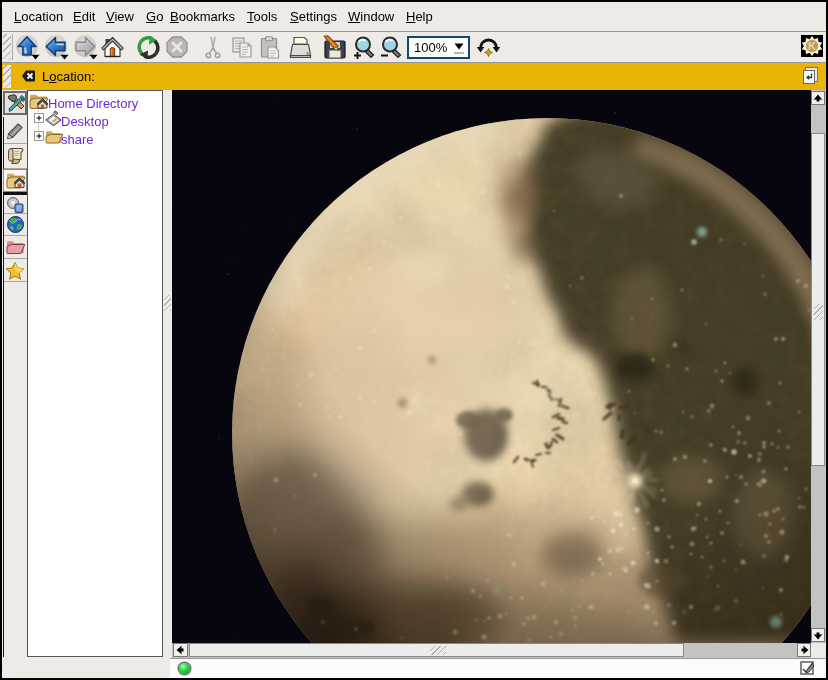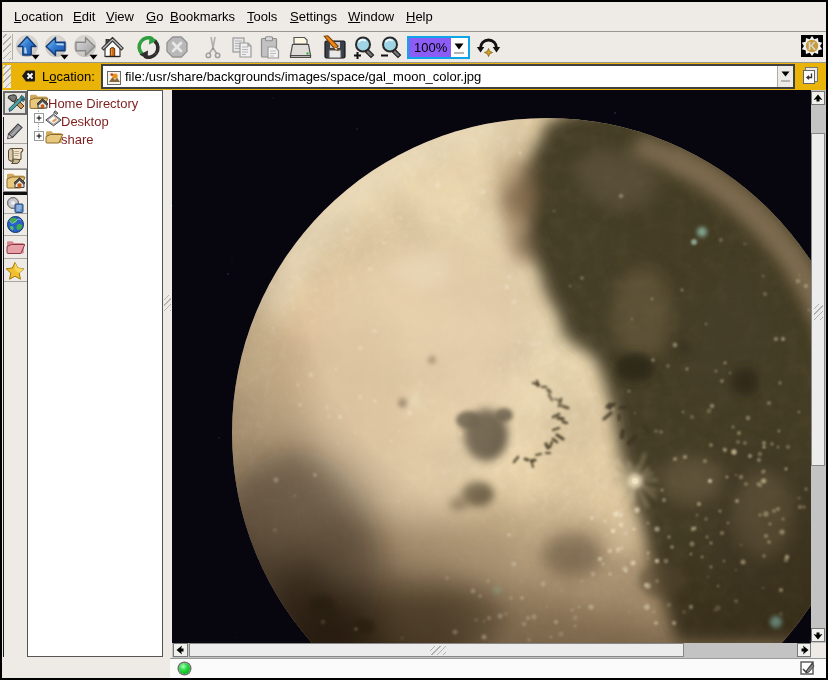--- a/index.html
+++ b/index.html
@@ -23,25 +23,25 @@
 #splitter { position:absolute; left:161px; top:88px; width:9px; height:567px; background:#eeeae6; }
 #view { position:absolute; left:170px; top:88px; width:639px; height:553px; background:#06060e; overflow:hidden; }
 #vscroll { position:absolute; left:809px; top:88px; width:15px; height:553px; background:#c3c3c3; }
 #hscroll { position:absolute; left:170px; top:641px; width:639px; height:15px; background:#c3c3c3; }
 #corner { position:absolute; left:809px; top:641px; width:15px; height:15px; background:#eeeae6; }
 #statusbar { position:absolute; left:0; top:656px; width:824px; height:20px; background:#eeeae6; }
 #statuswhite { position:absolute; left:168px; top:656px; width:656px; height:20px; background:#fbfbfb; border-top:1px solid #999; }
 .sbtn { position:absolute; background:#f0f0ec; border:1px solid #777; }
 .thumb { position:absolute; background:#ececec; border:1px solid #888; }
 
-.trow { position:absolute; font-size:13px; color:#7f1d1d; white-space:nowrap; }
+.trow { position:absolute; font-size:13px; color:#6d28d9; white-space:nowrap; }
 .ti { position:absolute; top:3px; width:26px; height:26px; }
 .ti svg { position:absolute; left:0; top:0; }
 .ti .dd { position:absolute; left:16px; top:19px; }
-#zoomcombo { position:absolute; left:405px; top:4px; width:63px; height:23px; border:2px solid #0ea5e9; background:#8b5cf6; }
+#zoomcombo { position:absolute; left:405px; top:4px; width:63px; height:23px; border:2px solid #0c4a6e; background:#ffffff; }
 #zoomcombo span { position:absolute; left:5px; top:2px; font-size:13px; }
 #zoomdrop { position:absolute; right:0; top:0; width:17px; height:19px; background:#fff; }
 #zoomdrop svg { position:absolute; left:3px; top:5px; }
 #zoomdrop .dash { position:absolute; left:3px; top:14px; width:10px; height:2px; background:#b8b4b0; }
 #konqlogo { position:absolute; left:799px; top:3px; width:22px; height:22px; }
 #loclabel { position:absolute; left:40px; top:6px; font-size:13px; color:#000; }
 #loccombo { position:absolute; left:99px; top:1px; width:694px; height:25px; border:2px solid #404040; background:#eeeae6; }
 #locfield { position:absolute; left:0; top:0; width:674px; height:21px; background:#fff; }
 #locpath { position:absolute; left:22px; top:3px; font-size:13px; color:#000; white-space:nowrap; }
 #locdrop { position:absolute; right:0; top:0; width:16px; height:21px; background:#eeeae6; border-left:1px solid #b0aca8; }
@@ -261,37 +261,20 @@
   <div id="sep2"></div>
   <div id="locbar">
     <div class="grip" style="left:1px;top:2px;height:23px"></div>
     <div style="position:absolute;left:19px;top:6px">
       <svg width="15" height="14" viewBox="0 0 15 14">
         <path d="M1 7 L5 1.5 L13 1.5 Q14 1.5 14 2.5 L14 11.5 Q14 12.5 13 12.5 L5 12.5 Z" fill="#1a1a1a"></path>
         <path d="M6.5 4.5 L11.5 9.5 M11.5 4.5 L6.5 9.5" stroke="#fff" stroke-width="1.8"></path>
       </svg>
     </div>
     <span id="loclabel">L<u>o</u>cation:</span>
-    <div id="loccombo">
-      <div id="locfield">
-        <svg width="15" height="16" viewBox="0 0 15 16" style="position:absolute;left:4px;top:4px">
-          <rect x="0.5" y="1.5" width="13" height="13" fill="#f8f4ec" stroke="#6a6a6a" stroke-width="1"></rect>
-          <path d="M2 12 L5.5 7 L8 10 L10 7.5 L13 12 Z" fill="#8a6a3a"></path>
-          <circle cx="8" cy="6" r="2.6" fill="#e89018"></circle>
-          <circle cx="4.8" cy="4.6" r="1.4" fill="#c04818"></circle>
-        </svg>
-        <span id="locpath">file:/usr/share/backgrounds/images/space/gal_moon_color.jpg</span>
-      </div>
-      <div id="locdrop">
-            <svg width="9" height="6" viewBox="0 0 9 6">
-              <path d="M0.5 0.5 L8.5 0.5 L4.5 5.5 Z" fill="#000"></path>
-            </svg>
-            <div class="dash"></div>
-          </div>
-    </div>
     <div id="gobtn">
       <svg width="17" height="18" viewBox="0 0 17 18">
         <rect x="4.5" y="0.5" width="12" height="14" fill="#eceae6" stroke="#777" stroke-width="1"></rect>
         <rect x="2.5" y="3.5" width="11" height="13" fill="#fbfbfa" stroke="#666" stroke-width="1"></rect>
         <path d="M10.5 6.5 L10.5 10.5 L6.5 10.5 M8 8.7 L6 10.5 L8 12.3" fill="none" stroke="#333" stroke-width="1.3"></path>
       </svg>
     </div>
   </div>
   <div id="sidestrip">
     <div id="ssline"></div>

